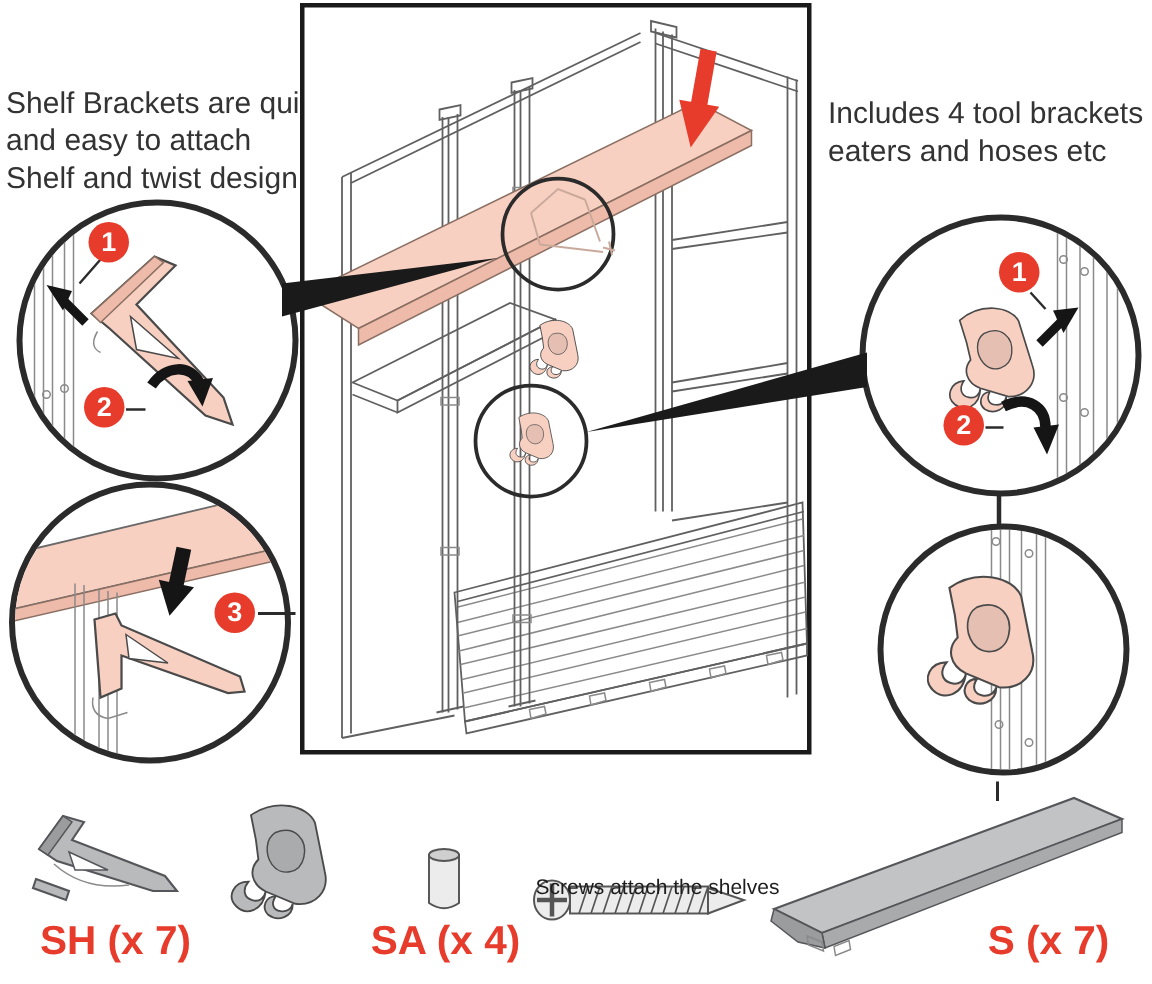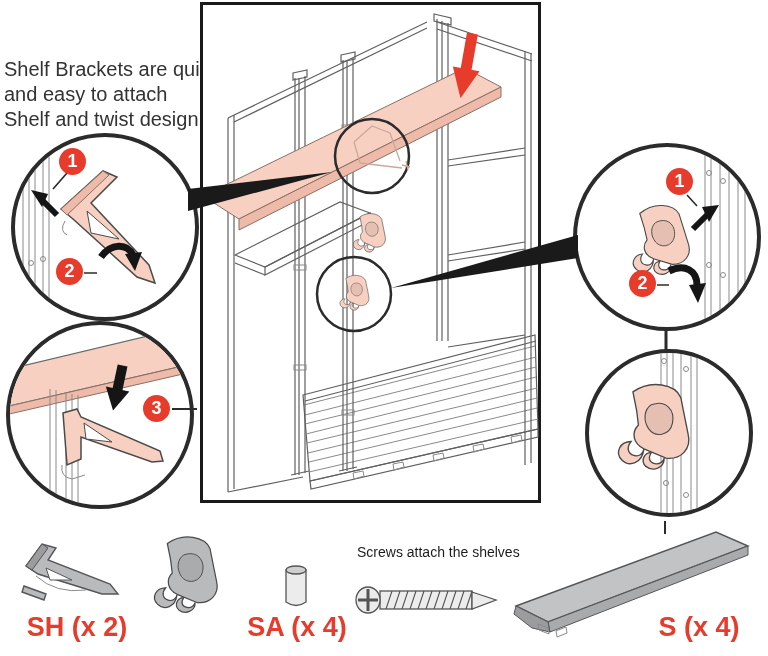--- a/index.html
+++ b/index.html
@@ -1,21 +1,21 @@
 <!DOCTYPE html>
 <html><head>
 <meta charset="utf-8">
 <style>
   html,body{margin:0;padding:0;background:#ffffff;}
   .canvas{position:relative;width:768px;height:656px;background:#fff;overflow:hidden;
           font-family:"Liberation Sans",sans-serif;color:#2e2e2e;}
   svg{display:block;overflow:visible;}
   .note{position:absolute;font-size:20px;line-height:25px;font-weight:500;color:#333;}
   .note div{white-space:nowrap;}
-  .small-note{position:absolute;font-size:14px;line-height:17px;font-weight:500;color:#1d1d1d;}
+  .small-note{position:absolute;font-size:14px;line-height:17px;font-weight:500;color:#1d1d1d;margin-top:39px;}
   .main-panel{position:absolute;left:200px;top:2px;width:341px;height:501px;
               border:3px solid #1a1a1a;background:#fff;box-sizing:border-box;z-index:1;}
   .detail-circle{position:absolute;border:4px solid #2b2b2b;border-radius:50%;
                  background:#fff;box-sizing:border-box;overflow:hidden;z-index:2;}
   .overlay{position:absolute;left:0;top:0;z-index:3;pointer-events:none;}
   .badge{position:absolute;width:27px;height:27px;border-radius:50%;background:#e73b2b;
          color:#fff;font-weight:bold;font-size:18px;line-height:27px;text-align:center;z-index:4;}
   .part-label{position:absolute;top:612px;height:34px;font-size:27px;font-weight:bold;
               color:#e73b2b;text-align:center;}
   .part-icon{position:absolute;}
@@ -45,20 +45,22 @@
       </g>
     </defs>
   </svg>
 
   <div class="note" style="left:4px;top:57px;">
     <div>Shelf Brackets are quick</div>
     <div>and easy to attach</div>
     <div>Shelf and twist design</div>
   </div>
   <div class="note" style="left:552px;top:64px;">
+    <div>Includes 4 tool brackets</div>
+    <div>eaters and hoses etc</div>
   </div>
 
   <div class="main-panel">
     <svg width="335" height="495" viewBox="0 0 335 495">
 
       <g>
         <path class="line" d="M25,113 L25,487"></path>
           <path class="line" d="M31,110 L31,484"></path>
         <path class="line" d="M25,113 L224,17"></path>
           <path class="line" d="M31,117 L224,23"></path>
@@ -307,17 +309,17 @@
       <polygon class="gray-shade" points="8,84 40,100 42,110 24,106 6,92"></polygon>
       <polygon class="thin" fill="#9b9c9e" points="30,102 40,106 41,112 31,108"></polygon>
       <polygon class="thin" fill="#9b9c9e" points="48,109 58,105 59,111 49,115"></polygon>
     </svg>
   </div>
 
   <div class="small-note" style="left:357px;top:544px;">
     <div>Screws attach the shelves</div>
   </div>
 
-  <div class="part-label" style="left:16px;width:122px;">SH (x 2)</div>
+  <div class="part-label" style="left:16px;width:122px;">SH (x 7)</div>
   <div class="part-label" style="left:244px;width:106px;">SA (x 4)</div>
-  <div class="part-label" style="left:640px;width:118px;">S (x 4)</div>
+  <div class="part-label" style="left:640px;width:118px;">S (x 7)</div>
 
 </div>
 
 </body></html>

